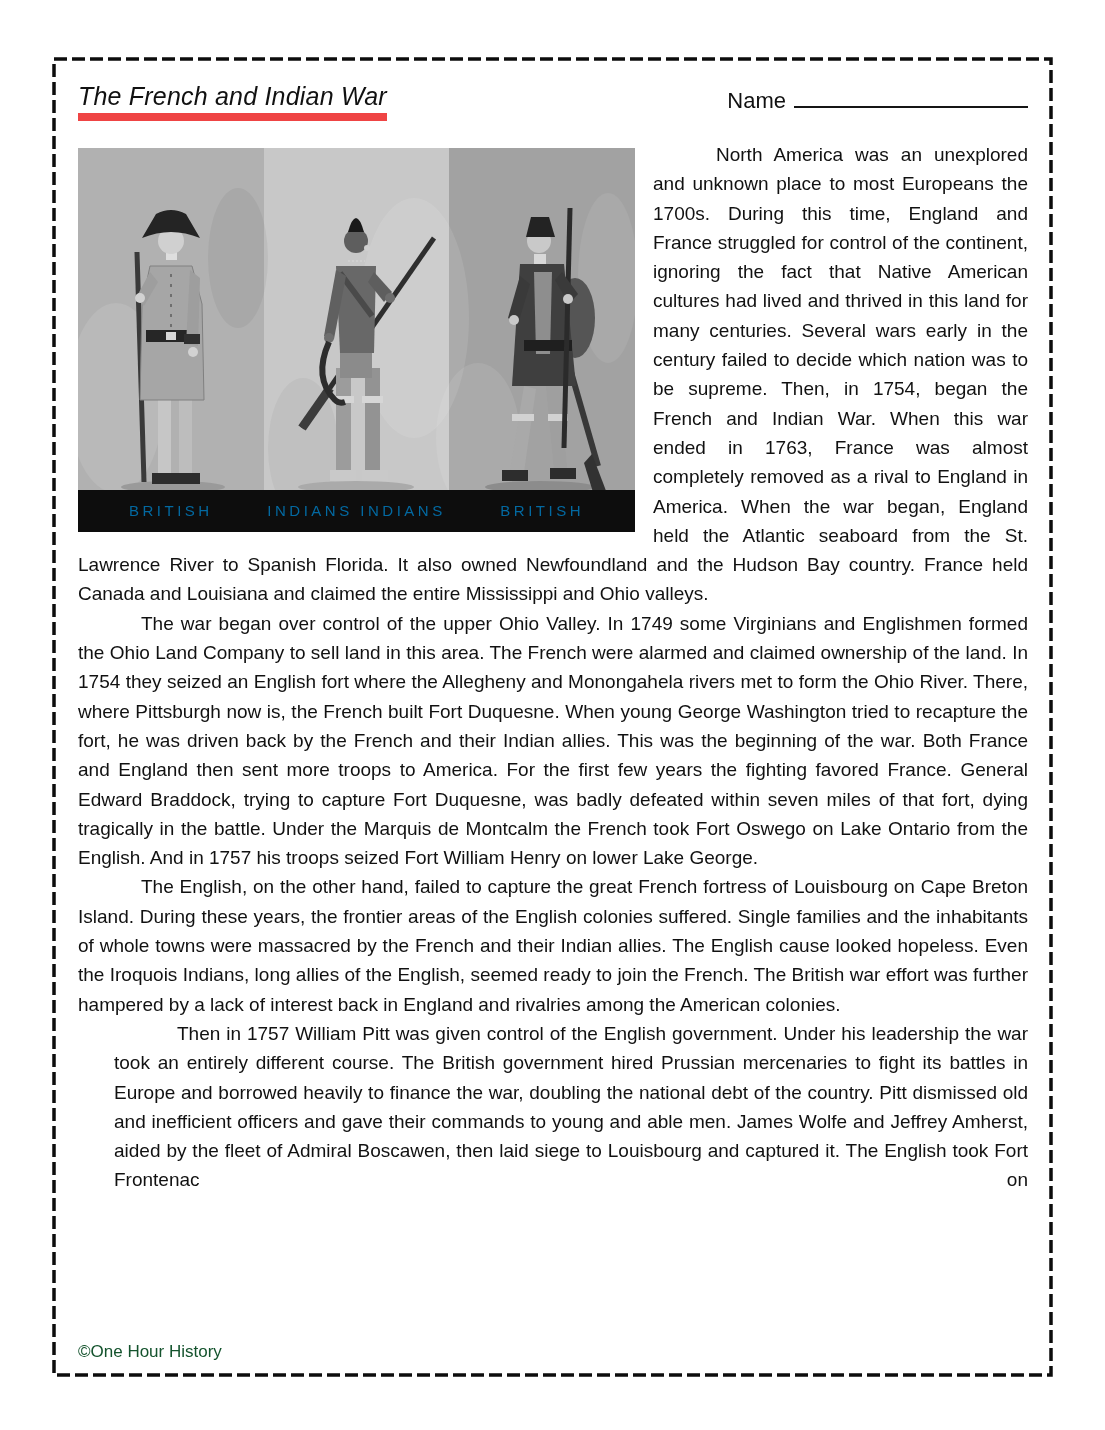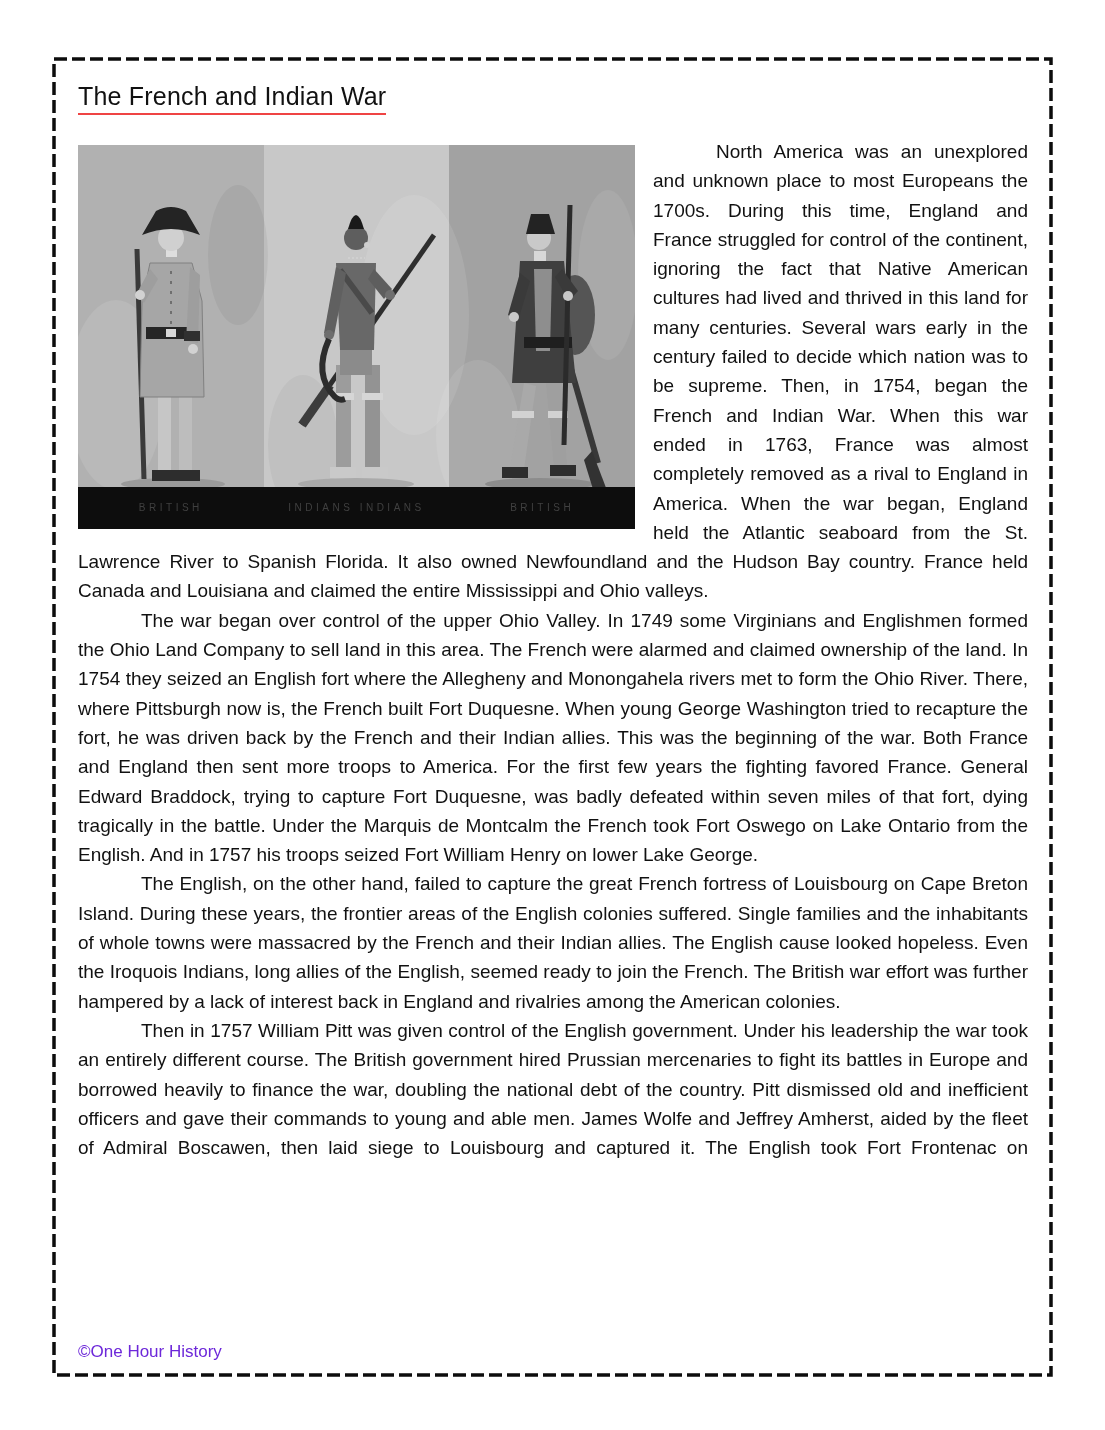--- a/index.html
+++ b/index.html
@@ -34,22 +34,23 @@
     align-items: flex-start;
     margin-bottom: 26px;
   }
   .title {
     margin: 0;
     font-size: 25px;
     font-weight: 500;
     letter-spacing: 0.2px;
   }
   .title .underlined {
-    border-bottom: 2px solid #ef4444;
+    border-bottom: 8px solid #ef4444;
     padding-bottom: 3px;
+    font-style: italic;
   }
   .name-area {
     font-size: 22px;
     white-space: nowrap;
     padding-top: 2px;
   }
   .name-line {
     display: inline-block;
     width: 234px;
     height: 1em;
@@ -61,20 +62,21 @@
     font-size: 19px;
     line-height: 29.3px;
     text-align: justify;
   }
   .article p {
     margin: 0;
     text-indent: 63px;
   }
   .article p.cutoff {
     text-align-last: justify;
+    margin-left: 36px;
   }
   .soldiers {
     float: left;
     width: 557px;
     height: 384px;
     margin: 8px 18px 4px 0;
     position: relative;
     padding: 0;
   }
   .soldiers svg { display: block; }
@@ -82,46 +84,49 @@
     position: absolute;
     left: 0; bottom: 0;
     width: 557px;
     height: 42px;
     display: flex;
     align-items: center;
   }
   .fig-labels span {
     flex: 1;
     text-align: center;
-    color: #404040;
-    font-size: 10px;
+    color: #0369a1;
+    font-size: 15px;
     letter-spacing: 3.5px;
     font-weight: 500;
   }
   .footer {
     position: absolute;
     left: 78px;
     top: 1342px;
     font-size: 17px;
-    color: #6d28d9;
+    color: #14532d;
   }
 </style>
 </head>
 <body>
 
 <div class="page">
 
   <svg class="stitch-border" viewBox="0 0 1105 1430" xmlns="http://www.w3.org/2000/svg">
     <rect x="54" y="59" width="997" height="1316" fill="none" stroke="#0c0c0c" stroke-width="3.5" stroke-dasharray="13 5"></rect>
   </svg>
 
   <div class="content">
 
     <header class="header-row">
       <h1 class="title"><span class="underlined">The French and Indian War</span></h1>
+      <div class="name-area">
+        <span>Name</span><span class="name-line"></span>
+      </div>
     </header>
 
     <main class="article">
 
       <figure class="soldiers">
         <svg width="557" height="384" viewBox="0 0 557 384" xmlns="http://www.w3.org/2000/svg">
 
           <rect x="0" y="0" width="186" height="384" fill="#b1b1b1"></rect>
           <rect x="186" y="0" width="185" height="384" fill="#c8c8c8"></rect>
           <rect x="371" y="0" width="186" height="384" fill="#a2a2a2"></rect>

